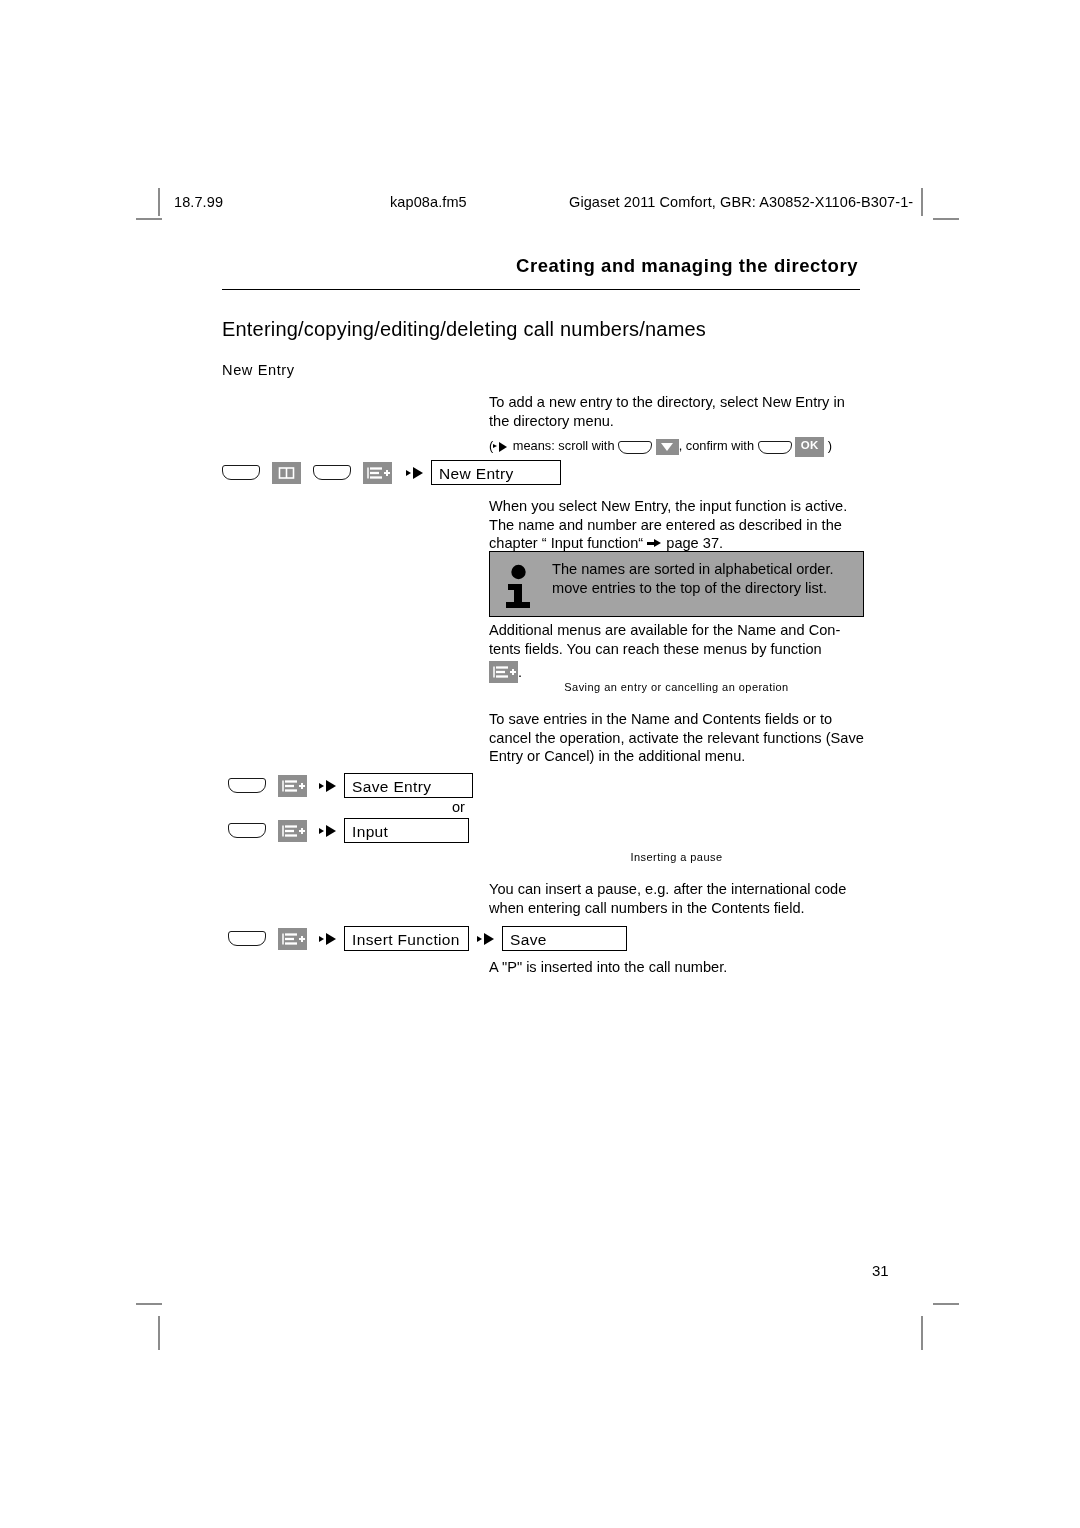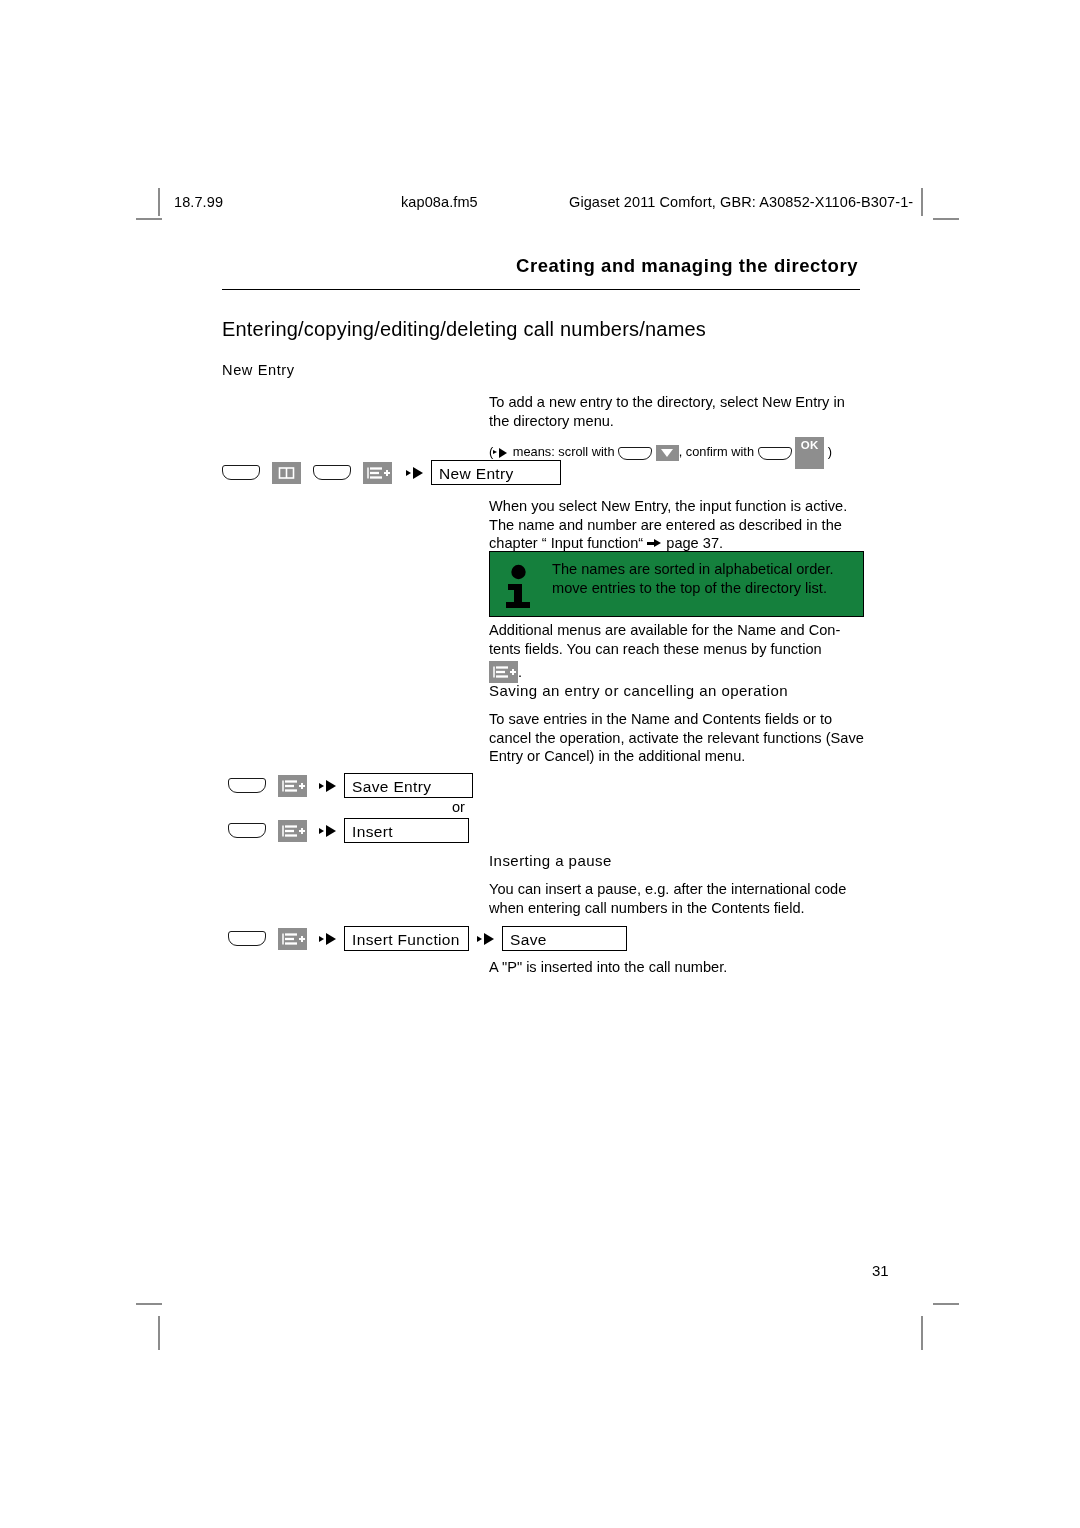--- a/index.html
+++ b/index.html
@@ -16,21 +16,21 @@
   .crop{position:absolute;background:#8c8c8c;}
   .crop.h{height:2px;width:26px;}
   .crop.v{width:2px;height:34px;}
 
   
   .runhead{
     position:absolute;left:0;top:194px;width:1080px;height:22px;
     font-size:14.5px;letter-spacing:.1px;
   }
   .runhead .rh-date{position:absolute;left:174px;top:0;}
-  .runhead .rh-file{position:absolute;left:390px;top:0;margin-left:11px;}
+  .runhead .rh-file{position:absolute;left:390px;top:0;}
   .runhead .rh-doc{position:absolute;left:569px;top:0;white-space:nowrap;}
 
   
   .chapter-title{
     position:absolute;right:222px;top:255px;
     font-size:18.5px;font-weight:bold;letter-spacing:.55px;
     white-space:nowrap;
   }
   .rule{
     position:absolute;left:222px;top:289px;width:638px;height:1px;
@@ -40,21 +40,21 @@
   
   .sec-h1{
     position:absolute;left:222px;top:318px;
     font-size:20px;letter-spacing:.2px;white-space:nowrap;
   }
 
   
   .lcol{position:absolute;left:222px;font-size:14.6px;letter-spacing:.6px;}
   .rcol{position:absolute;left:489px;width:375px;font-size:14.6px;line-height:1.27;}
 
-  .subh{font-size:15px;letter-spacing:.45px;}
+  .subh{font-size:11px;letter-spacing:.45px;text-align:center;}
 
   
   .key-soft{
     display:inline-block;vertical-align:middle;
     width:38px;height:15px;
     border:1.6px solid #1a1a1a;
     border-radius:3px 3px 9px 9px;
     background:#fff;
     box-sizing:border-box;
   }
@@ -63,21 +63,21 @@
   .key-gray{
     display:inline-block;vertical-align:middle;
     width:29px;height:22px;
     background:#8e8e8e;
     position:relative;box-sizing:border-box;
   }
   .key-gray svg{position:absolute;left:0;top:0;}
 
   .key-ok{
     display:inline-block;vertical-align:middle;
-    width:29px;height:32px;background:#8e8e8e;color:#fff;
+    width:29px;height:20px;background:#8e8e8e;color:#fff;
     font-size:11.5px;font-weight:bold;letter-spacing:.3px;
     text-align:center;line-height:16px;box-sizing:border-box;
   }
   .key-dn{
     display:inline-block;vertical-align:middle;
     width:23px;height:16px;background:#8e8e8e;position:relative;
     box-sizing:border-box;
   }
   .key-dn::after{
     content:"";position:absolute;left:5px;top:4px;
@@ -118,21 +118,21 @@
     font-size:15.5px;letter-spacing:.35px;white-space:nowrap;
   }
 
   
   .keyrow{position:absolute;display:flex;align-items:center;}
   .keyrow > *{flex:0 0 auto;}
 
   
   .notebox{
     position:absolute;left:489px;
-    border:1.3px solid #000;background:#15803d;
+    border:1.3px solid #000;background:#a3a3a3;
     box-sizing:border-box;
     padding:8px 10px 9px 12px;
   }
   .notebox .note-ico{position:absolute;left:14px;top:12px;}
   .notebox .note-txt{margin-left:50px;font-size:14.6px;line-height:1.31;}
 
   .arrow-right{
     display:inline-block;vertical-align:-1px;width:15px;height:11px;position:relative;
   }
   .arrow-right::before{
@@ -287,21 +287,21 @@
       <line x1="7" y1="6.5" x2="19" y2="6.5" stroke="#fff" stroke-width="2.3"></line>
       <line x1="7" y1="11" x2="16" y2="11" stroke="#fff" stroke-width="2.3"></line>
       <line x1="7" y1="15.5" x2="19" y2="15.5" stroke="#fff" stroke-width="2.3"></line>
       <line x1="21" y1="11" x2="27" y2="11" stroke="#fff" stroke-width="2"></line>
       <line x1="24" y1="8" x2="24" y2="14" stroke="#fff" stroke-width="2"></line>
     </svg>
   </span>
   <span style="width:12px;"></span>
   <span class="arrw"></span>
   <span style="width:6px;"></span>
-  <span class="dbox" style="width:125px;">Insert</span>
+  <span class="dbox" style="width:125px;">Input</span>
 </div>
 
 <div class="rcol subh" style="top:851px;">Inserting a pause</div>
 <div class="rcol" style="top:880px;">You can insert a pause, e.g. after the international code when entering call numbers in the Contents field.</div>
 
 <div class="keyrow" style="left:228px;top:926px;">
   <span class="key-soft"></span>
   <span style="width:12px;"></span>
   <span class="key-gray">
     <svg width="29" height="22" viewBox="0 0 29 22" aria-hidden="true">

